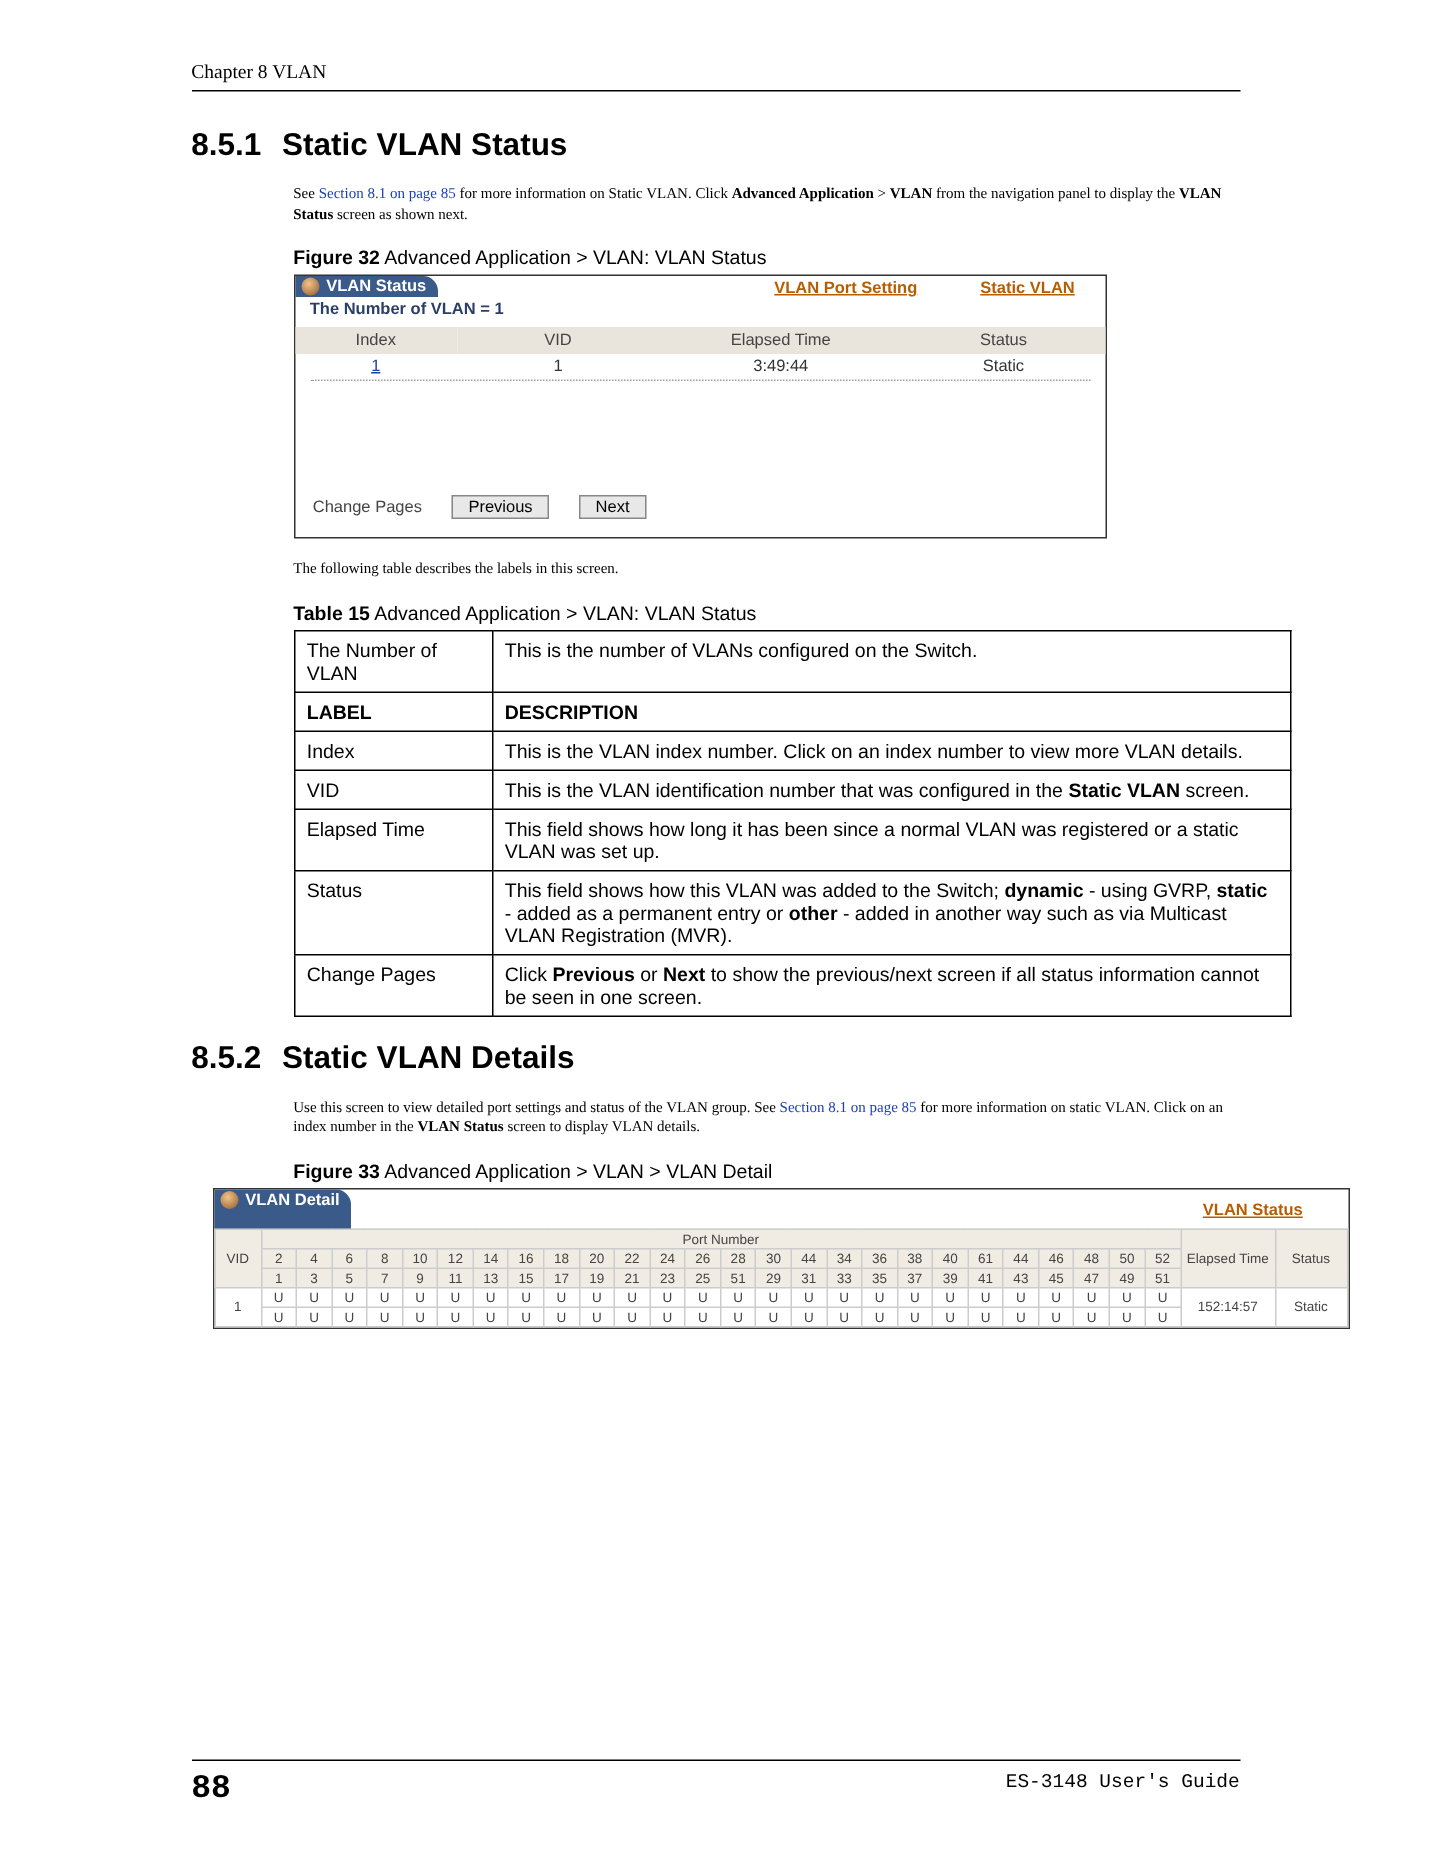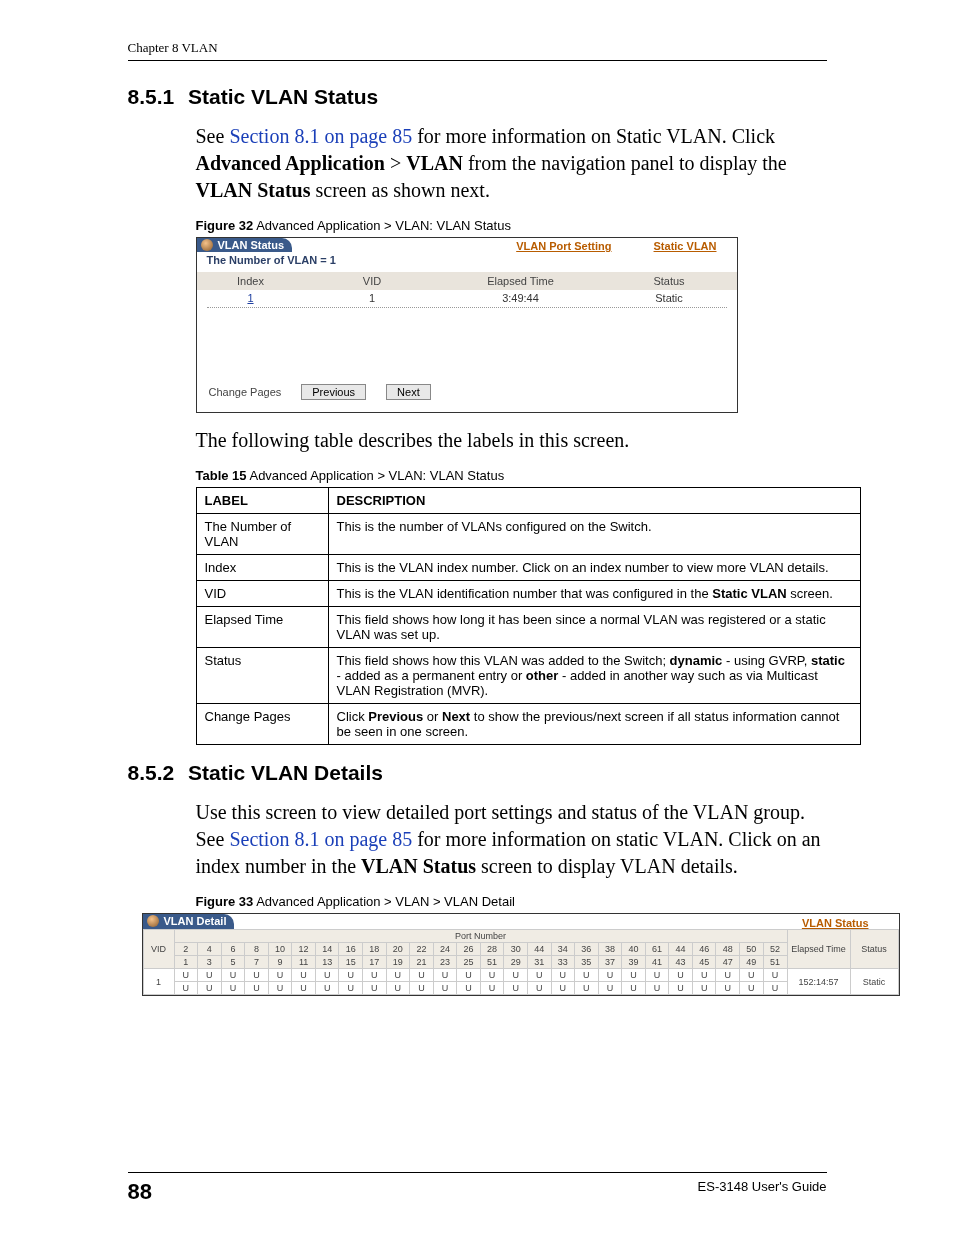--- a/index.html
+++ b/index.html
@@ -27,21 +27,21 @@
     .section-heading {
       font-family: Arial, Helvetica, sans-serif;
       font-weight: bold;
       font-size: 21px;
       margin: 20px 0 14px 0;
     }
     .section-heading .num {
       margin-right: 8px;
     }
     .body-text {
-      font-size: 20px;
+      font-size: 10px;
       line-height: 1.35;
       margin: 8px 0 14px 68px;
     }
     .link {
       color: #1a3fb8;
     }
     .figure-caption {
       font-family: Arial, Helvetica, sans-serif;
       font-size: 13px;
       margin: 6px 0 4px 68px;
@@ -171,21 +171,21 @@
     .fig33 .tab-row {
       display: flex;
       align-items: center;
     }
     .fig33 .tab {
       display: inline-flex;
       align-items: flex-start;
       background: #3a5a8a;
       color: #fff;
       font-weight: bold;
-      padding: 1px 8px 2px 4px;
+      padding: 1px 8px 13px 4px;
       border-top-right-radius: 10px;
       font-size: 11px;
     }
     .fig33 .tab .bullet {
       display: inline-block;
       width: 12px; height: 12px;
       background: radial-gradient(circle at 40% 35%, #f5c28a, #8a5a2a);
       border-radius: 50%;
       margin-right: 5px;
     }
@@ -221,21 +221,21 @@
     
     .footer {
       position: absolute;
       bottom: 30px;
       left: 90px;
       right: 90px;
       border-top: 1px solid #000;
       display: flex;
       justify-content: space-between;
       padding-top: 6px;
-      font-family: Liberation Sans, sans-serif;
+      font-family: Liberation Mono, monospace;
     }
     .footer .pagenum {
       font-size: 22px;
       font-weight: bold;
     }
     .footer .guide {
       font-size: 13px;
     }
   </style>
 </head>
@@ -297,26 +297,26 @@
 
   <div class="body-text" style="margin-top:14px">The following table describes the labels in this screen.</div>
 
   <div class="table-caption">
     <b>Table 15</b><span>   Advanced Application &gt; VLAN: VLAN Status</span>
   </div>
 
   <table class="desc-table">
     <tbody>
         <tr>
+      <td>The Number of VLAN</td>
+      <td>This is the number of VLANs configured on the Switch.</td>
+    </tr>
+    <tr>
       <th class="lcol">LABEL</th>
       <th>DESCRIPTION</th>
-    </tr>
-    <tr>
-      <td>The Number of VLAN</td>
-      <td>This is the number of VLANs configured on the Switch.</td>
     </tr>
     <tr>
       <td>Index</td>
       <td>This is the VLAN index number. Click on an index number to view more VLAN details.</td>
     </tr>
     <tr>
       <td>VID</td>
       <td><span>This is the VLAN identification number that was configured in the </span><b>Static VLAN</b><span> screen.</span></td>
     </tr>
     <tr>

